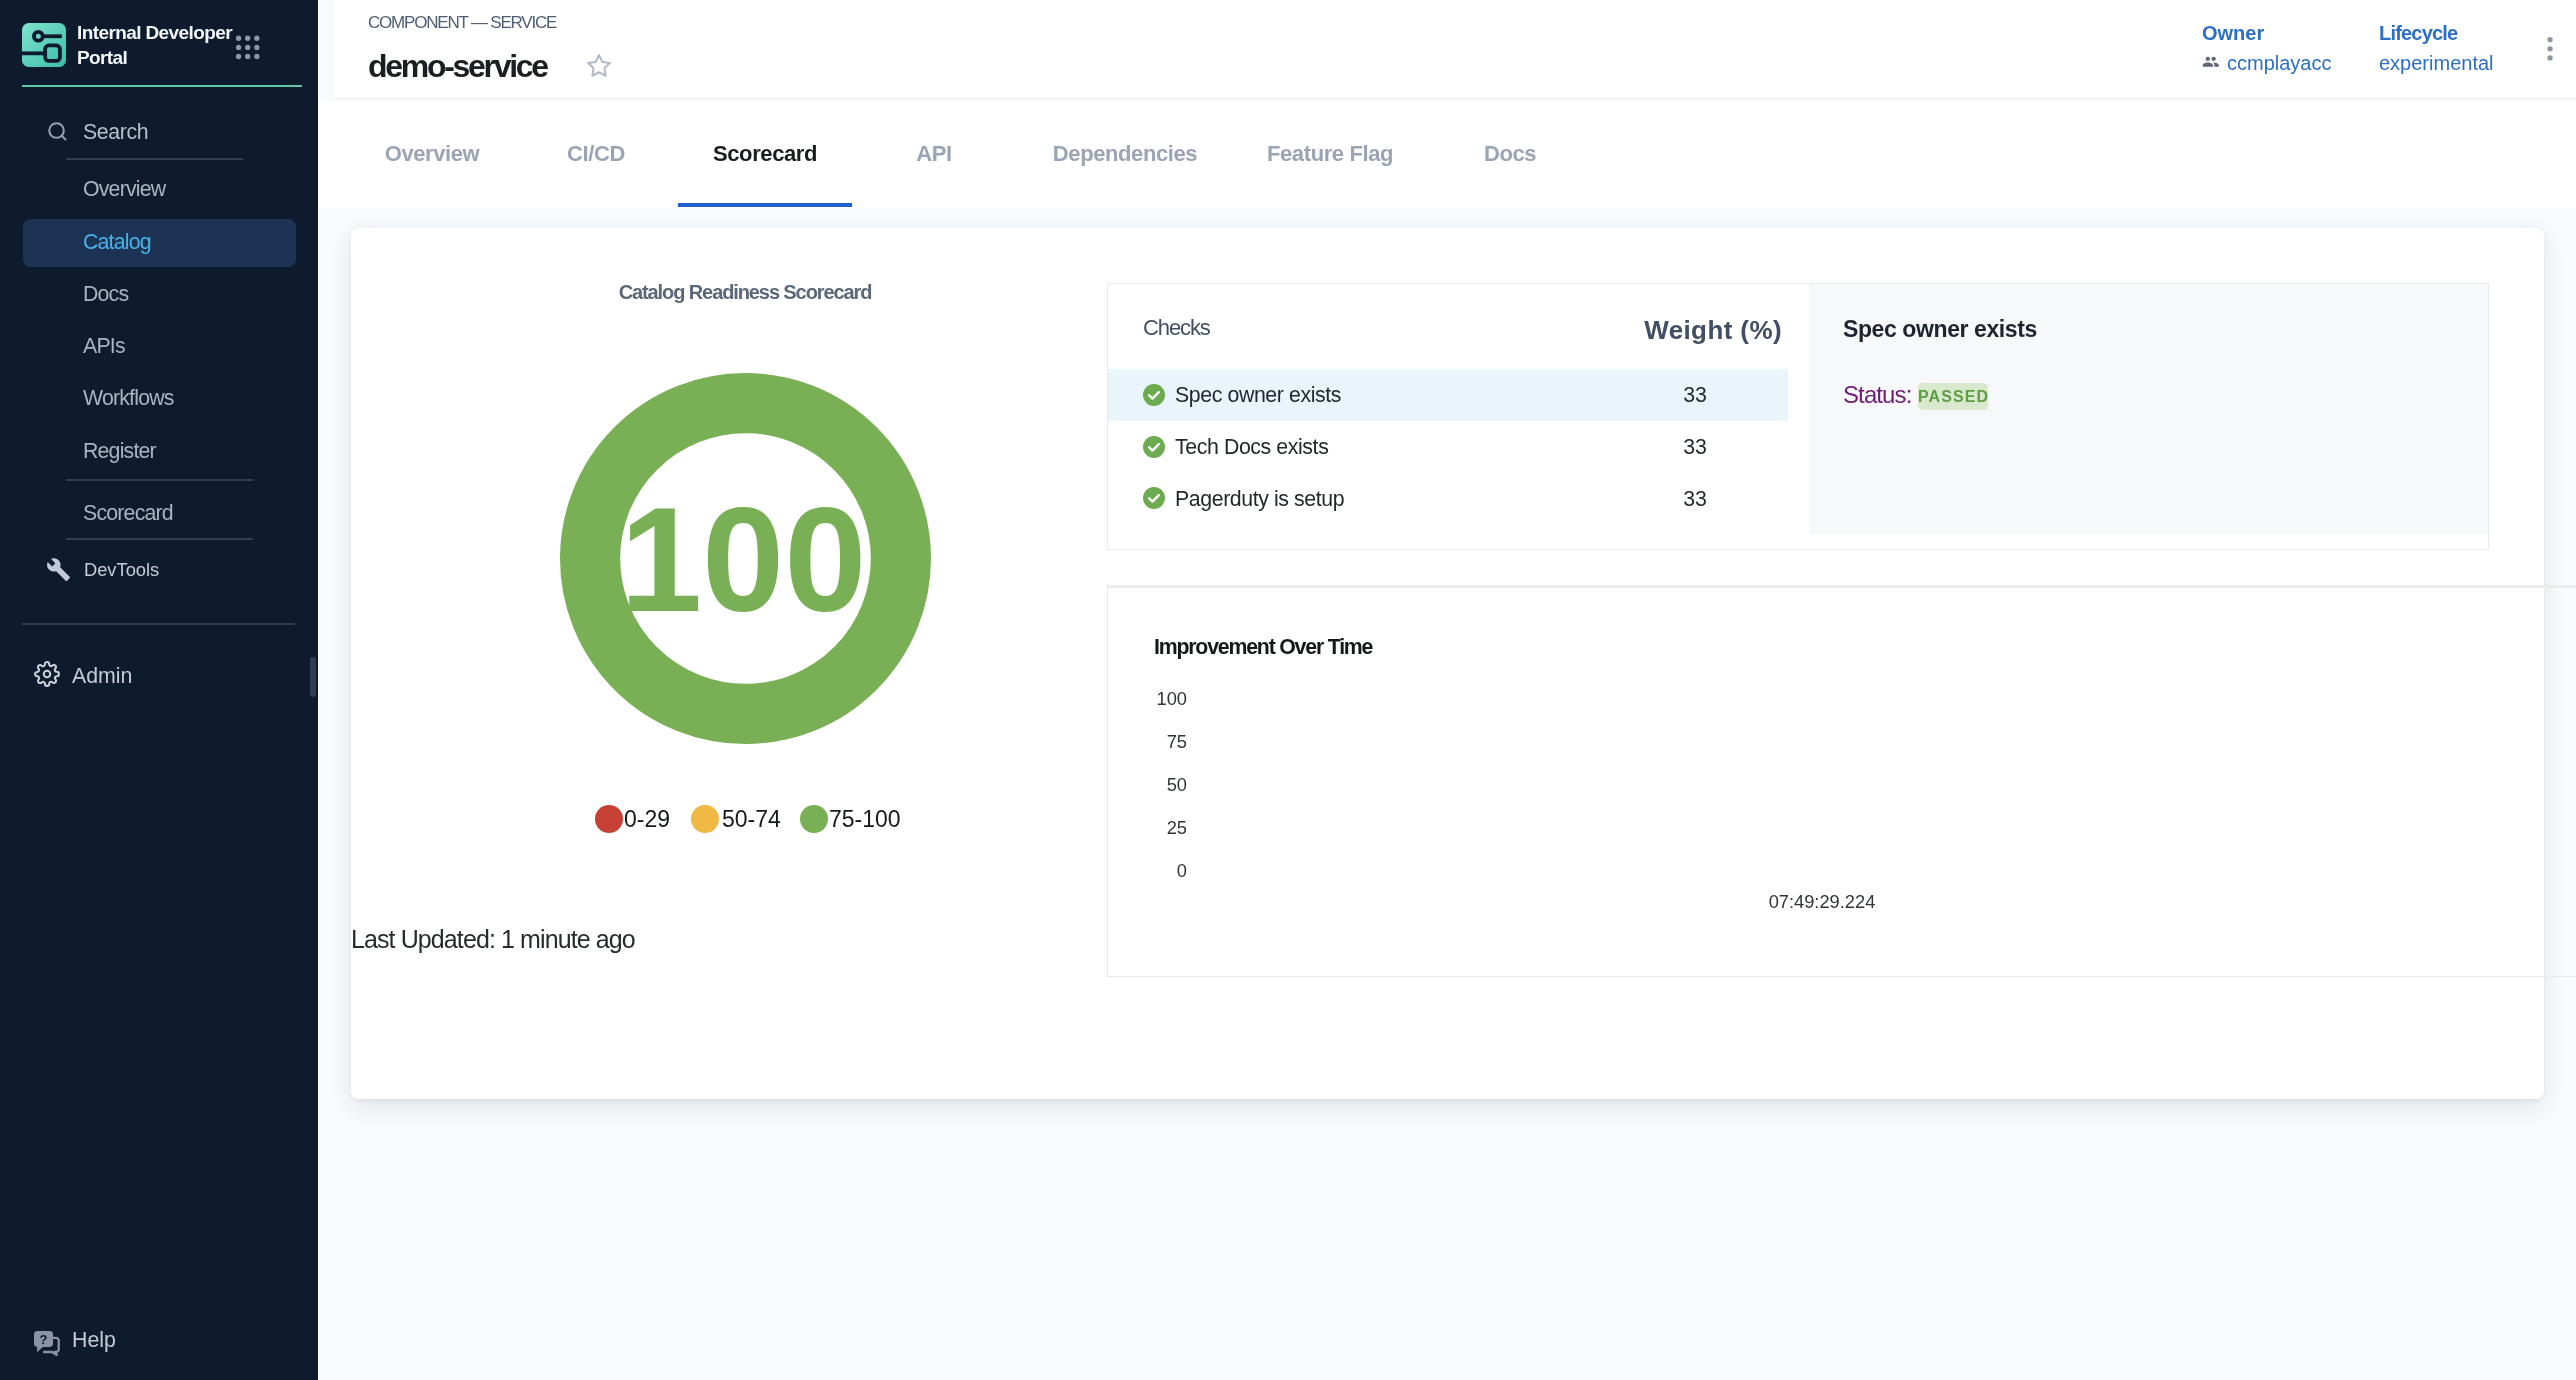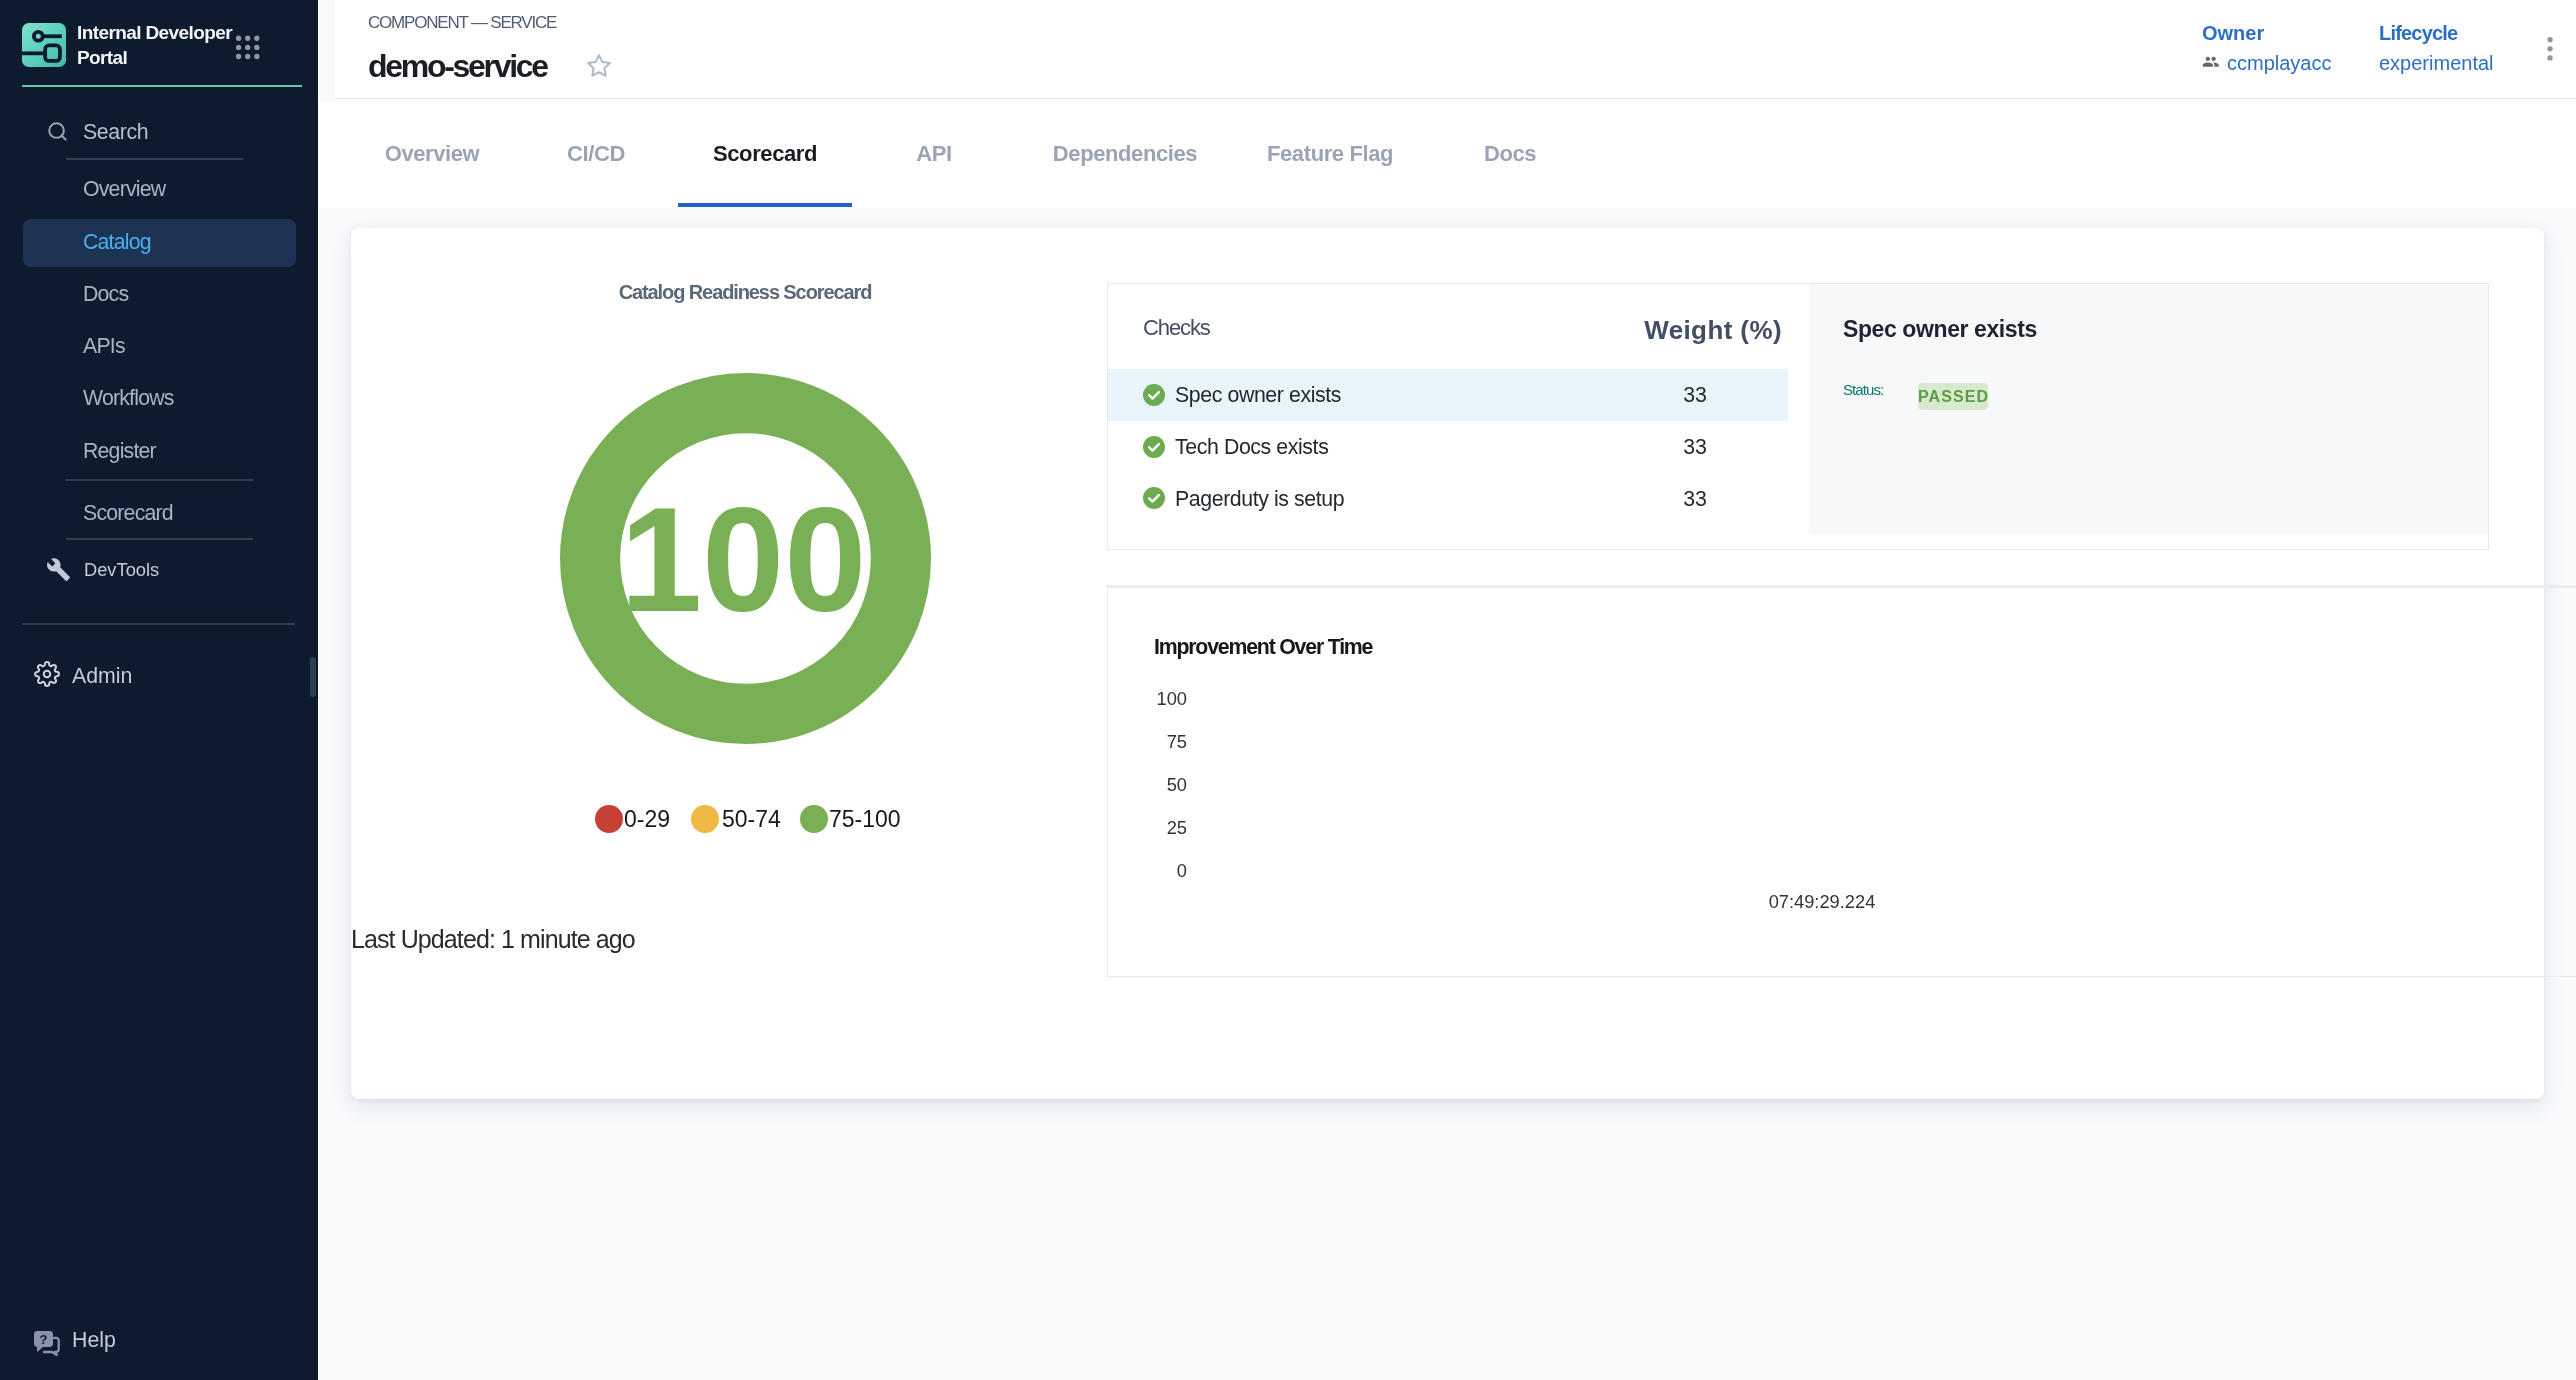--- a/index.html
+++ b/index.html
@@ -172,21 +172,21 @@
     <div class="rowtxt" style="top:163px">Tech Docs exists</div>
     <div class="wval" style="top:163px">33</div>
     <svg class="chk" style="top:203px" viewBox="0 0 24 24">
         <circle cx="12" cy="12" r="12" fill="#6dab51"></circle>
         <polyline points="6.7,12.3 10.3,15.9 17.3,8.9" fill="none" stroke="#fff" stroke-width="2.6" stroke-linecap="round" stroke-linejoin="round"></polyline>
       </svg>
     <div class="rowtxt" style="top:215px">Pagerduty is setup</div>
     <div class="wval" style="top:215px">33</div>
 
     <div class="abs" style="left:735px;top:32px;font-size:23px;font-weight:bold;letter-spacing:-0.4px;color:#1d2330">Spec owner exists</div>
-    <div class="abs" style="left:735px;top:97px;font-size:15px;letter-spacing:-0.9px;color:#0f766e">Status:</div>
+    <div class="abs" style="left:735px;top:97px;font-size:24px;letter-spacing:-0.9px;color:#701a75">Status:</div>
     <div class="abs" style="left:810px;top:99px;width:70px;height:27.4px;background:#d9e9cd;border-radius:4.6px;text-align:center;line-height:27.4px;font-size:16px;font-weight:bold;letter-spacing:1.1px;color:#5e9c46">PASSED</div>
   </div>
 
   <div id="improvebox">
     <div class="abs" style="left:46px;top:47px;font-size:21.3px;font-weight:bold;letter-spacing:-1.2px;color:#15181b">Improvement Over Time</div>
     <div class="ylab" style="top:111px">100</div>
     <div class="ylab" style="top:154px">75</div>
     <div class="ylab" style="top:197px">50</div>
     <div class="ylab" style="top:240px">25</div>
     <div class="ylab" style="top:283px">0</div>

